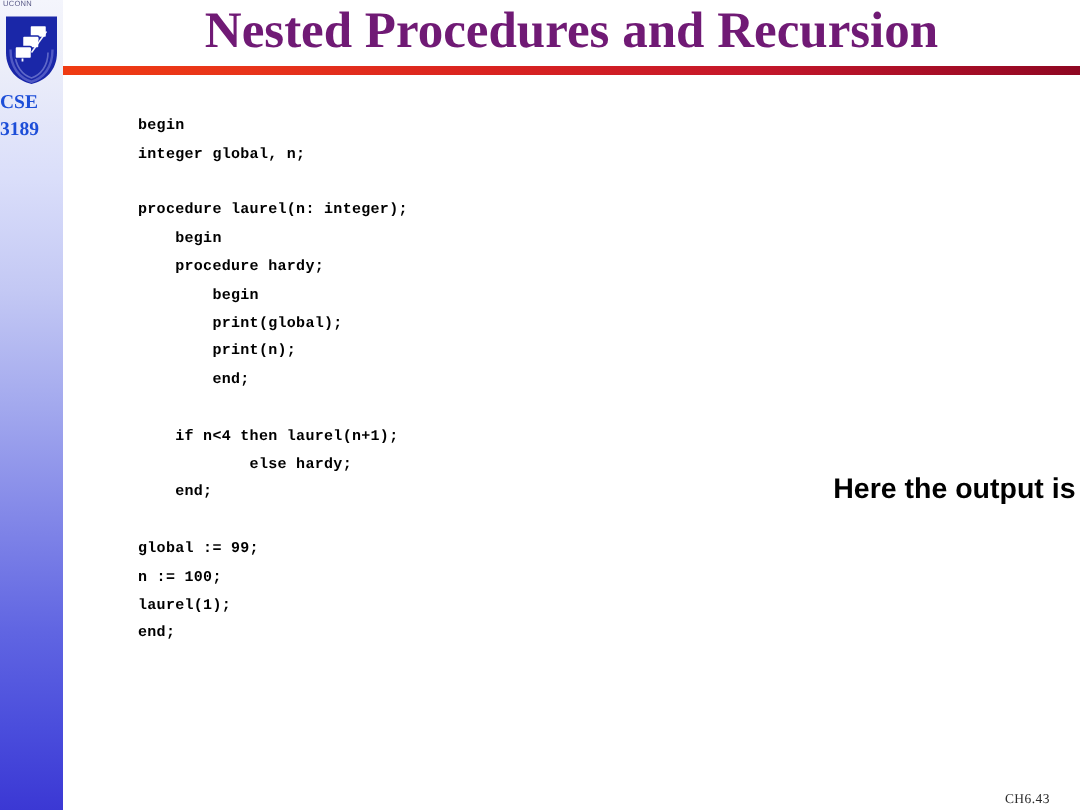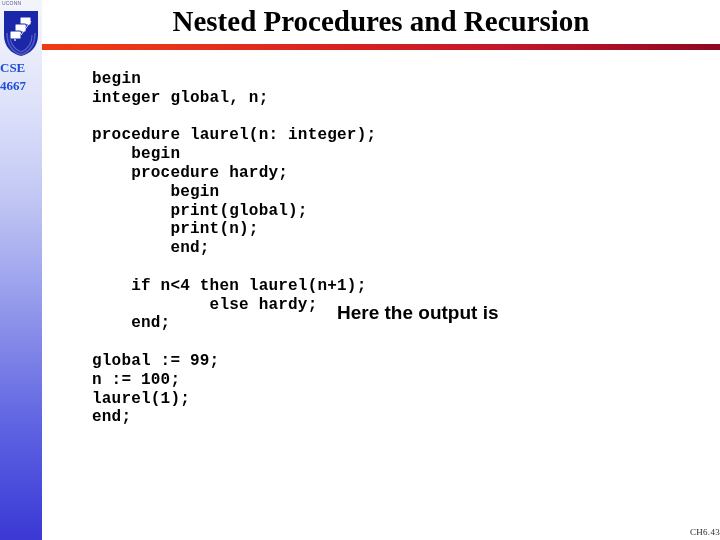--- a/index.html
+++ b/index.html
@@ -84,23 +84,23 @@
 
   
   .title {
     position: absolute;
     left: 42px;
     top: 3px;
     width: 678px;
     text-align: center;
     font-family: "Liberation Serif", serif;
     font-weight: bold;
-    font-size: 29px;
+    font-size: 34px;
     line-height: 36px;
-    color: #000000;
+    color: #701a75;
     letter-spacing: 0px;
   }
 
   
   .rule {
     position: absolute;
     left: 42px;
     top: 44px;
     width: 678px;
     height: 6px;
@@ -110,55 +110,56 @@
         #d92320 42%,
         #c4172a 68%,
         #9e0b25 92%,
         #8e0722 100%);
   }
 
   
   .code {
     position: absolute;
     left: 92px;
-    top: 54px;
+    top: 66px;
     font-family: "Liberation Mono", "DejaVu Sans Mono", monospace;
     font-weight: bold;
-    font-size: 16px;
+    font-size: 10px;
     line-height: 18.8px;
     color: #000000;
     white-space: pre;
     letter-spacing: 0.2px;
   }
 
   
   .notes {
     position: absolute;
     left: 337px;
-    top: 299px;
+    top: 313px;
     width: 380px;
     font-family: "Liberation Sans", sans-serif;
     font-weight: bold;
     color: #000000;
+    text-align: right;
   }
   .notes .big {
     font-size: 19px;
     line-height: 28.5px;
     white-space: pre;
   }
   .notes .num {
     font-size: 14px;
     line-height: 19px;
     white-space: pre;
   }
 
   
   .footer {
     position: absolute;
-    right: 0;
+    right: 20px;
     bottom: 3px;
     font-family: "Liberation Serif", serif;
     font-size: 9px;
     color: #2b2b2b;
     letter-spacing: 0.3px;
   }
 </style>
 </head>
 <body>
 
@@ -188,21 +189,21 @@
         <line x1="12" y1="30" x2="12" y2="32"></line>
       </g>
       <g stroke="#ffffff" stroke-width="1" fill="none" opacity="0.95">
         <line x1="28" y1="12" x2="23" y2="19"></line>
         <line x1="23" y1="19" x2="18" y2="26"></line>
       </g>
     </svg>
   </div>
 
   <div class="sidebar-label l1">CSE</div>
-  <div class="sidebar-label l2">4667</div>
+  <div class="sidebar-label l2">3189</div>
 
   <div class="title">Nested Procedures and Recursion</div>
   <div class="rule"></div>
 
   <pre class="code">begin
 integer global, n;
 
 procedure laurel(n: integer);
     begin
     procedure hardy;

